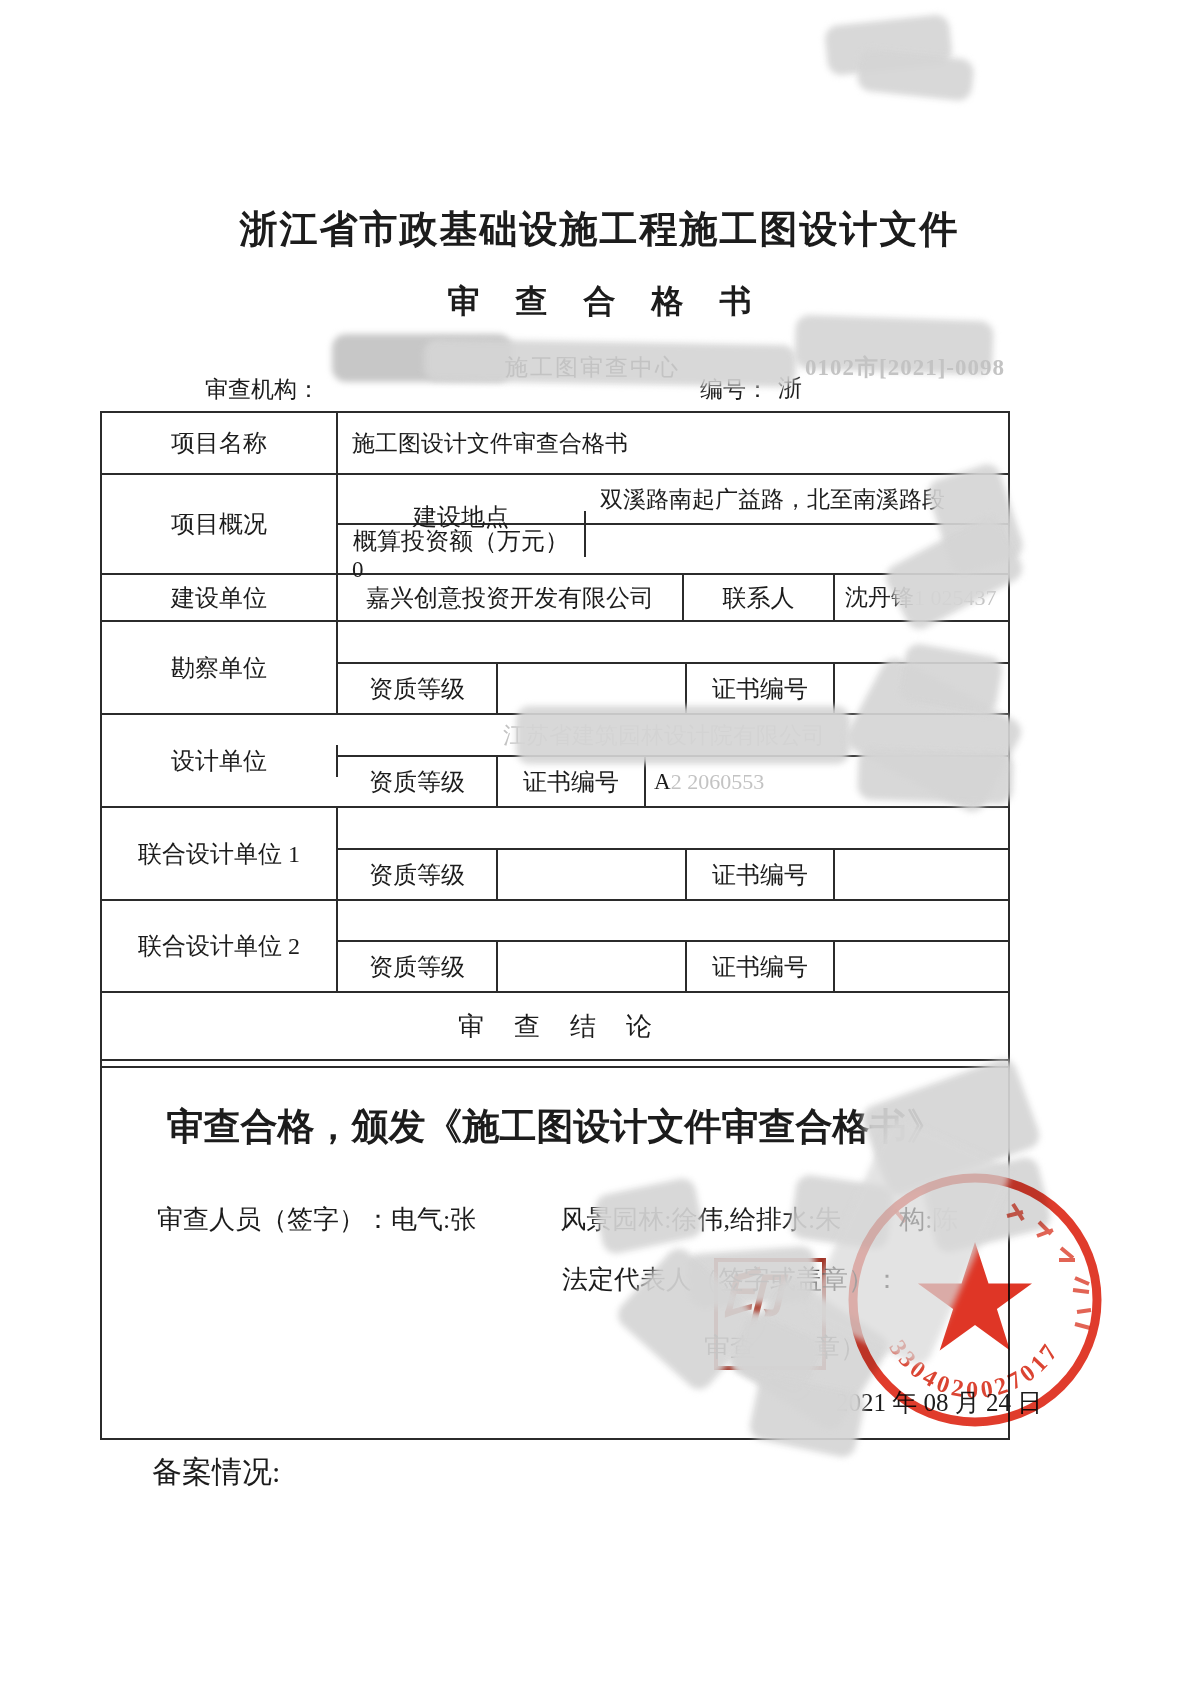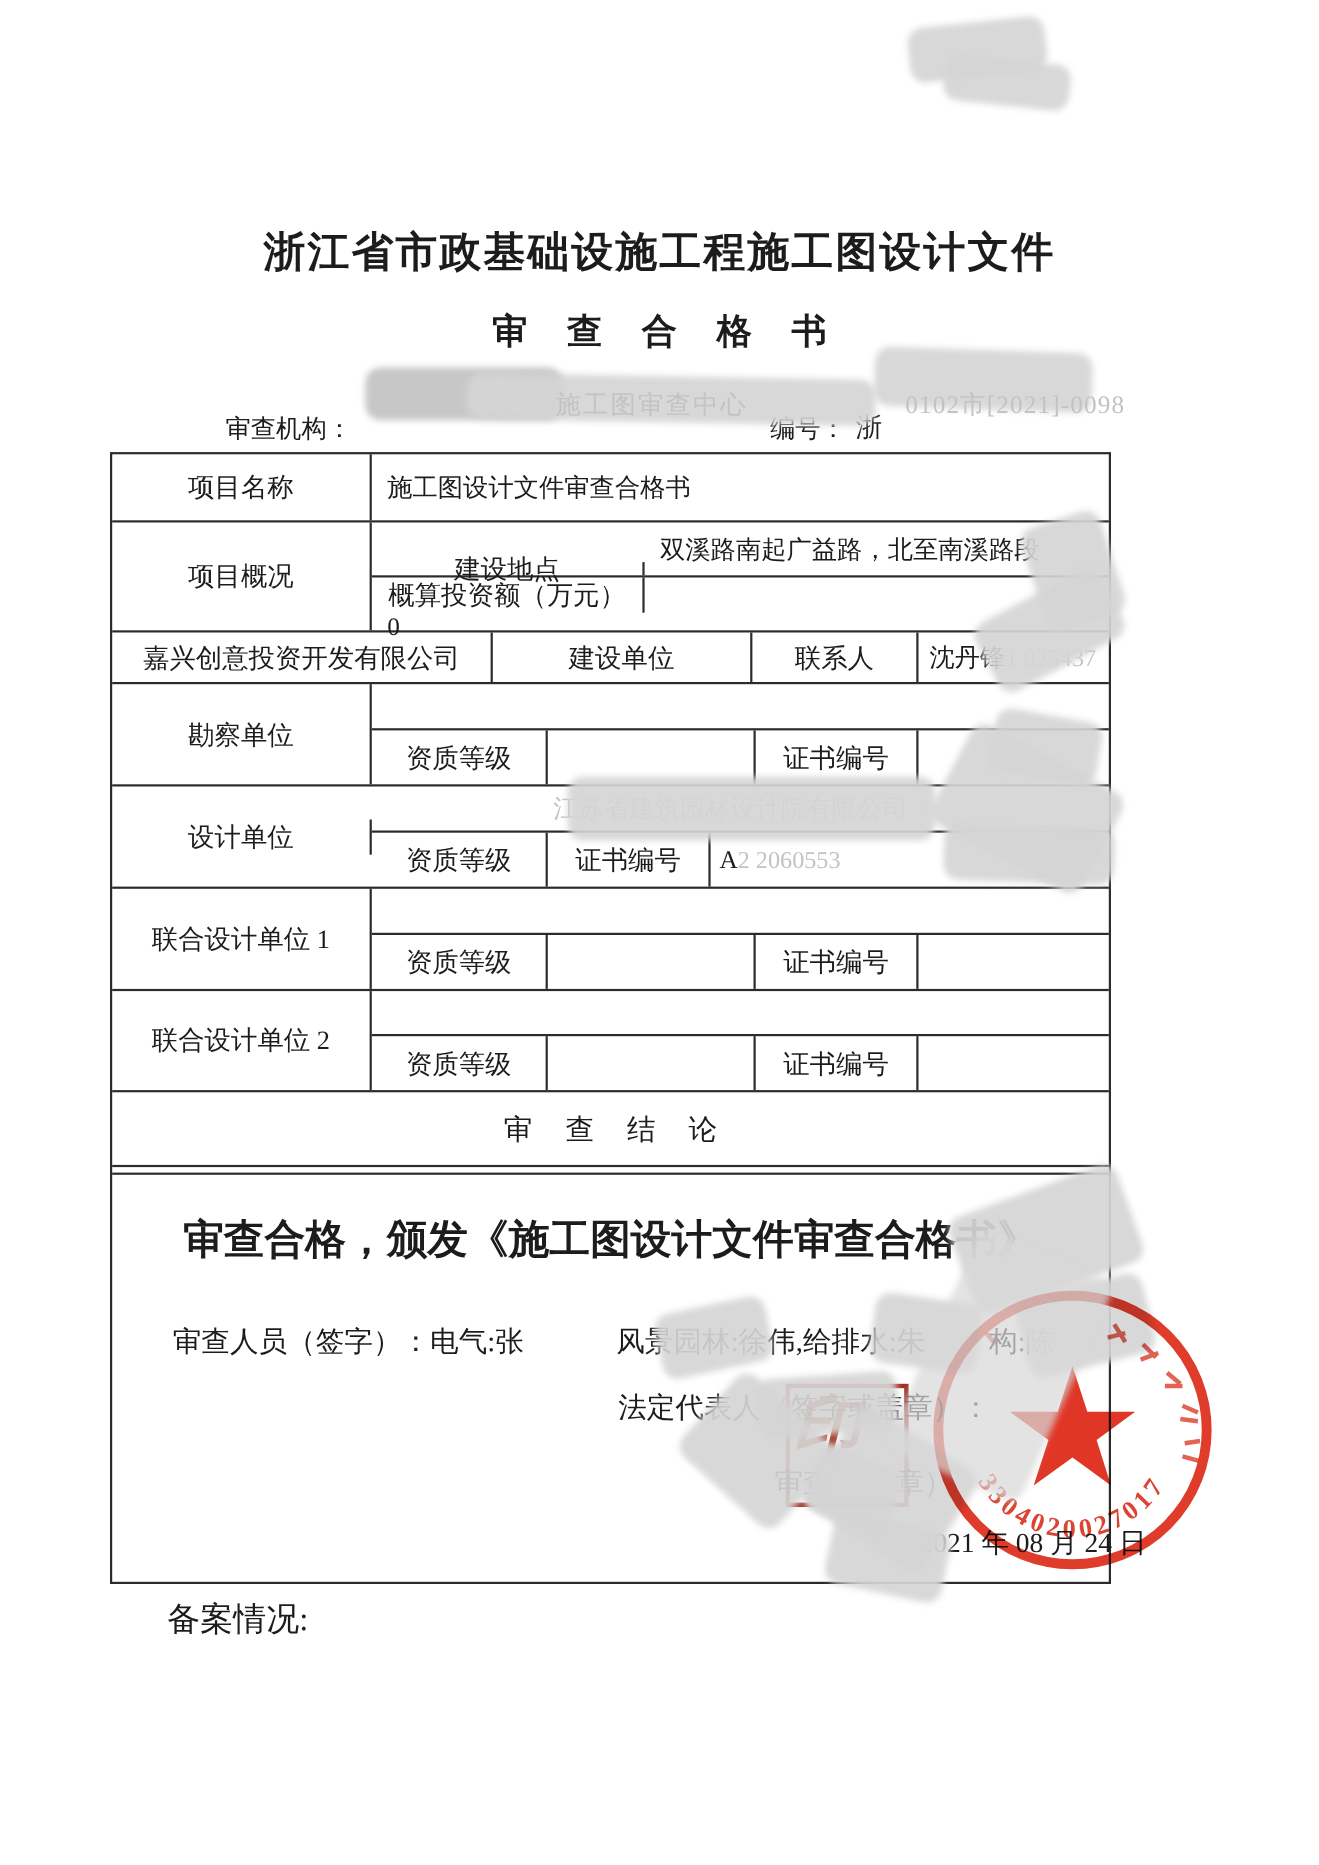--- a/index.html
+++ b/index.html
@@ -45,21 +45,21 @@
 
 <div class="page">
 
   <div class="abs title1">浙江省市政基础设施工程施工图设计文件</div>
   <div class="abs title2">审查合格书</div>
 
   <div class="abs meta-label" style="left:205px;top:374px;">审查机构：</div>
   <div class="abs ghost" style="left:505px;top:352px;font-size:23px;letter-spacing:2px;">施工图审查中心</div>
   <div class="abs meta-label" style="left:700px;top:374px;">编号：</div>
   <div class="abs meta-label" style="left:778px;top:372px;font-size:24px;">浙</div>
-  <div class="abs ghost" style="left:823px;top:352px;font-size:23px;letter-spacing:1px;">0102市[2021]-0098</div>
+  <div class="abs ghost" style="left:805px;top:352px;font-size:23px;letter-spacing:1px;font-weight:bold;">0102市[2021]-0098</div>
 
   <div class="abs sheet">
 
     <div class="row" style="height:62px;">
       <div class="cell lab vline c1">项目名称</div>
       <div class="cell valpad" style="flex:1;">施工图设计文件审查合格书</div>
     </div>
 
     <div class="row" style="height:100px;">
       <div class="cell lab vline c1">项目概况</div>
@@ -69,22 +69,22 @@
           <div class="cell valpad" style="flex:1;">双溪路南起广益路，北至南溪路段</div>
         </div>
         <div class="subrow" style="height:48px;flex-direction:column;">
           <div class="cell lab vline" style="width:248px;">概算投资额（万元）</div>
           <div class="cell valpad" style="flex:1;">0</div>
         </div>
       </div>
     </div>
 
     <div class="row" style="height:47px;">
+      <div class="cell lab vline c1">建设单位</div>
       <div class="cell lab vline" style="width:346px;">嘉兴创意投资开发有限公司</div>
-      <div class="cell lab vline c1">建设单位</div>
       <div class="cell lab vline" style="width:151px;">联系人</div>
       <div class="cell" style="flex:1;padding-left:10px;white-space:nowrap;">
         <span>沈丹锋</span>
         <span class="ghost z6" style="font-size:22px;">1 025437</span>
       </div>
     </div>
 
     <div class="row" style="height:93px;">
       <div class="cell lab vline c1">勘察单位</div>
       <div class="rt">

